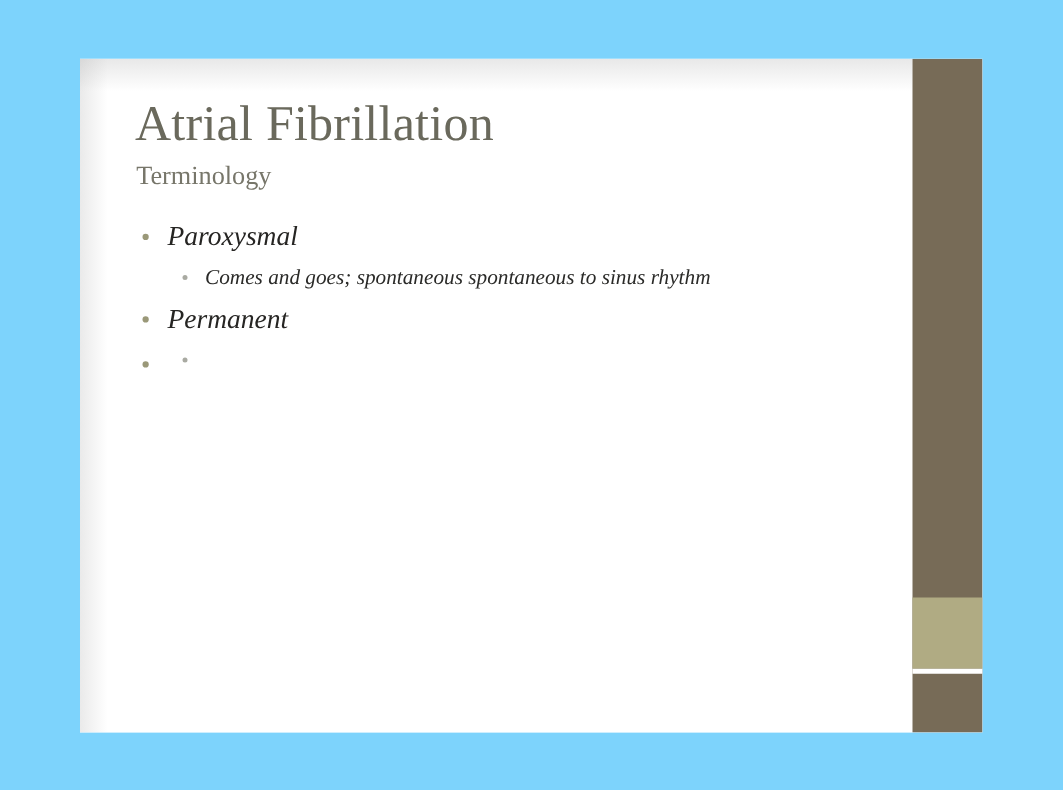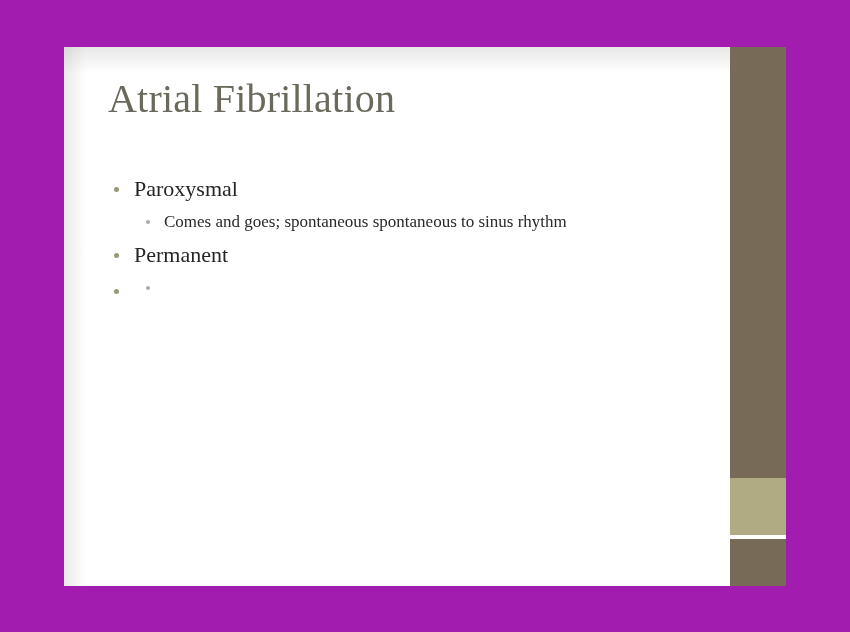--- a/index.html
+++ b/index.html
@@ -11,21 +11,21 @@
     width: 850px;
     height: 632px;
     overflow: hidden;
     font-family: "Liberation Serif", "DejaVu Serif", serif;
   }
 
   #viewport {
     position: relative;
     width: 850px;
     height: 632px;
-    background: #a21caf;
+    background: #7dd3fc;
   }
 
   
   #slide {
     position: absolute;
     left: 64px;
     top: 47px;
     width: 722px;
     height: 539px;
     background: #ffffff;
@@ -140,40 +140,41 @@
   .lvl2 .dot {
     position: absolute;
     left: 40px;
     top: 12px;
     width: 4px;
     height: 4px;
     border-radius: 50%;
     background: #a9aaa2;
   }
 
-  .btext { display: inline; }
+  .btext { display: inline; font-style: italic; }
 </style>
 </head>
 <body>
 
 <div id="viewport">
 
   <div id="slide">
 
     <div id="slide-shading"></div>
 
     <div id="side-band">
       <div id="side-band-accent"></div>
       <div id="side-band-gap"></div>
     </div>
 
     <div id="content">
 
       <div id="title">Atrial Fibrillation</div>
 
+      <div id="subtitle">Terminology</div>
 
       <div id="bullets">
 
         <div class="bullet-row lvl1">
           <span class="dot"></span>
           <span class="btext">Paroxysmal</span>
         </div>
 
         <div class="bullet-row lvl2">
           <span class="dot"></span>

